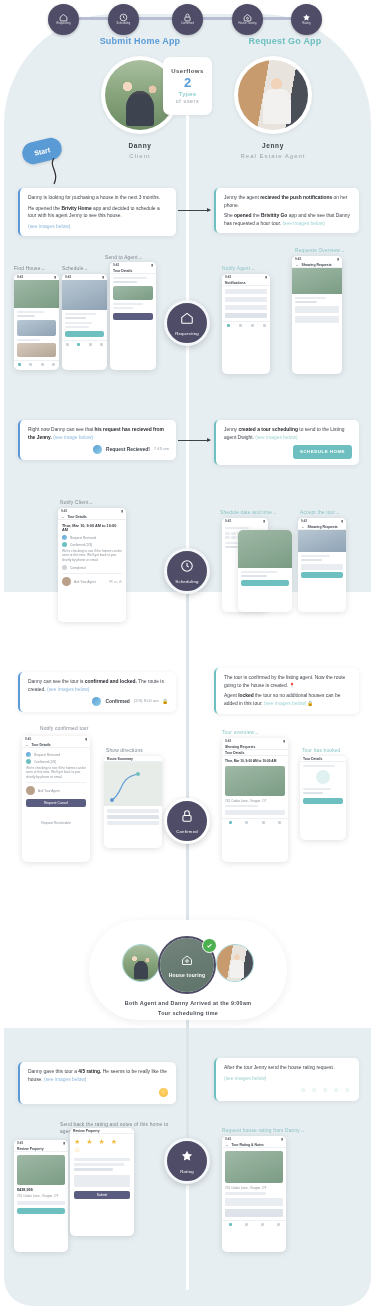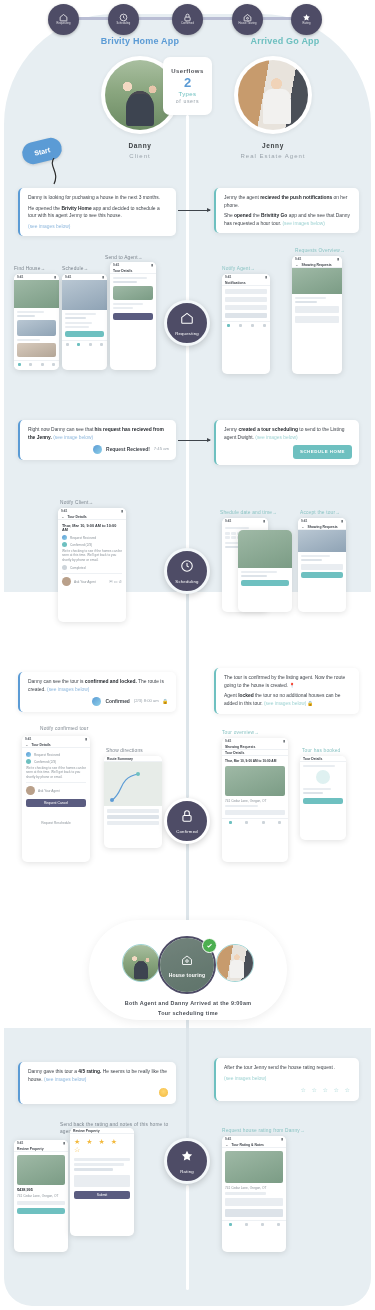--- a/index.html
+++ b/index.html
@@ -249,22 +249,22 @@
     <div class="navnode n4">
       <span>
         <svg viewBox="0 0 24 24" fill="#fff">
             <path d="M12 3l2.7 5.6 6.1.9-4.4 4.3 1 6.1-5.4-2.9-5.4 2.9 1-6.1L3.2 9.5l6.1-.9z"></path>
           </svg>
       </span>
       <span class="nl">Rating</span>
     </div>
   </div>
 
-  <div class="app-title left">Brivity Home App</div>
-  <div class="app-title right">Arrived Go App</div>
+  <div class="app-title left">Submit Home App</div>
+  <div class="app-title right">Request Go App</div>
 
   <div class="avatar-wrap av-left">
     <div class="avatar">
         <div class="ph-danny"></div>
       </div>
   </div>
   <div class="avatar-wrap av-right">
     <div class="avatar">
         <div class="ph-jenny"></div>
       </div>

